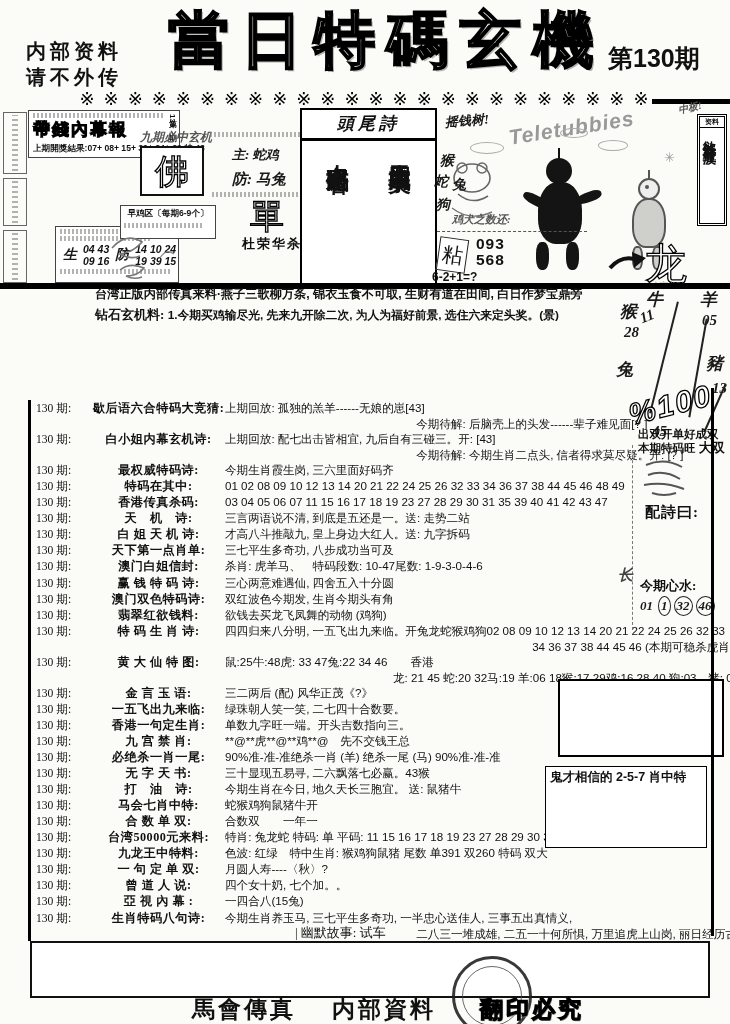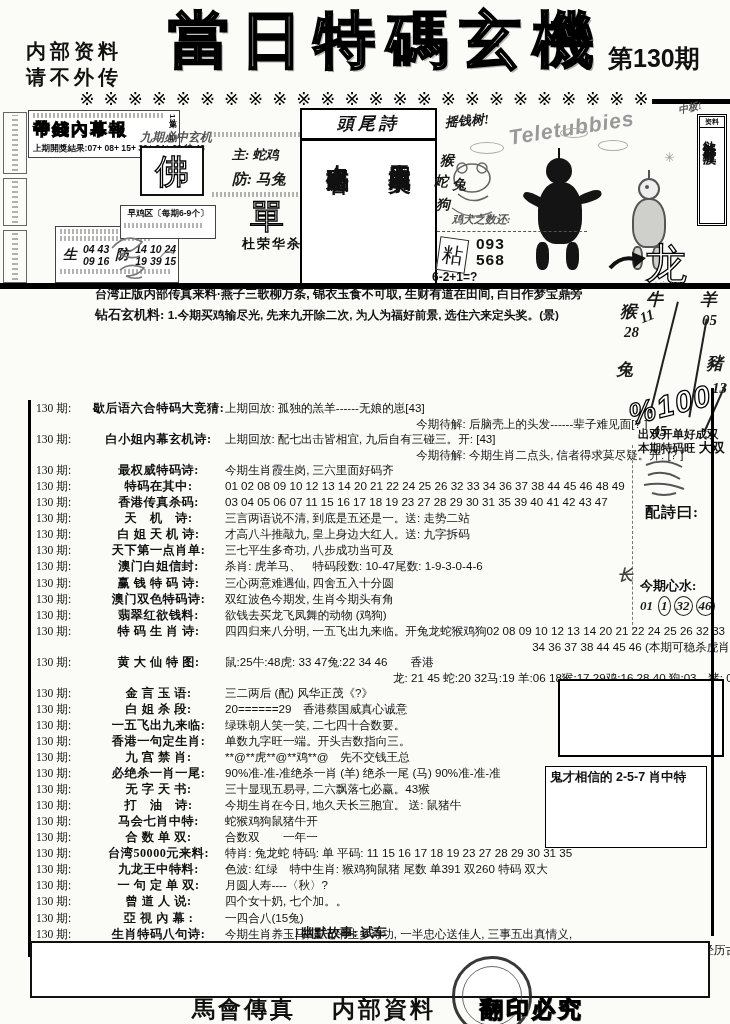--- a/index.html
+++ b/index.html
@@ -106,21 +106,21 @@
   .xin span + span { border:1.5px solid #222; border-radius:50%; }
   .hand-extra { left:618px; top:566px; font-size:15px; color:#444; }
   .rbox1 { left:558px; top:679px; width:166px; height:78px; border:2px solid #000; background:#fff; padding:3px 4px; }
   .rbox1 div { font-size:10.8px; line-height:17.5px; white-space:nowrap; font-weight:bold; font-family:"Liberation Serif","DejaVu Serif",serif; }
   .rbox2 { left:545px; top:766px; width:162px; height:82px; border:1.5px solid #000; background:#fff; padding:2px 4px; }
   .rbox2 .t { font-size:12.5px; font-weight:bold; white-space:nowrap; }
   .rbox2 div.l { font-size:12.5px; font-weight:bold; line-height:19px; white-space:nowrap; color:#222; }
   .right-rule { left:711px; top:388px; width:3px; height:548px; background:#000; }
 
   
-  .humor-title { left:295px; top:924px; font-size:13px; font-weight:bold; font-family:"Liberation Serif","DejaVu Serif",serif; }
+  .humor-title { left:295px; top:924px; font-size:13px; font-weight:normal; font-family:"Liberation Serif","DejaVu Serif",serif; }
   .humor-box { left:30px; top:941px; width:680px; height:57px; border:2px solid #111; background:#fff; padding:2px 6px; }
   .humor-box div { font-size:9.2px; line-height:10.6px; white-space:nowrap; overflow:hidden; }
   .footer-item { top:994px; font-size:23px; font-weight:bold; letter-spacing:3px; }
   .stamp { left:452px; top:956px; width:80px; height:80px; border:3px solid #222; border-radius:50%; opacity:.9; }
   .stamp-in { left:462px; top:966px; width:60px; height:60px; border:1.5px solid #444; border-radius:50%; opacity:.8; }
   .fanyin { -webkit-text-stroke:1.2px #000; color:#fff; text-shadow:1px 1px 0 #999; }
 </style>
 </head>
 <body>
 
@@ -300,21 +300,20 @@
       <div class="mrow"><span class="pfx">130 期:</span><b class="lbl">天下第一点肖单:</b><span class="txt">三七平生多奇功, 八步成功当可及</span></div>
       <div class="mrow"><span class="pfx">130 期:</span><b class="lbl">澳门白姐信封:</b><span class="txt">杀肖: 虎羊马、　特码段数: 10-47尾数: 1-9-3-0-4-6</span></div>
       <div class="mrow"><span class="pfx">130 期:</span><b class="lbl">赢 钱 特 码 诗:</b><span class="txt">三心两意难遇仙, 四舍五入十分圆</span></div>
       <div class="mrow"><span class="pfx">130 期:</span><b class="lbl">澳门双色特码诗:</b><span class="txt">双红波色今期发, 生肖今期头有角</span></div>
       <div class="mrow"><span class="pfx">130 期:</span><b class="lbl">翡翠红欲钱料:</b><span class="txt">欲钱去买龙飞凤舞的动物 (鸡狗)</span></div>
       <div class="mrow"><span class="pfx">130 期:</span><b class="lbl">特 码 生 肖 诗:</b><span class="txt">四四归来八分明, 一五飞出九来临。开兔龙蛇猴鸡狗02 08 09 10 12 13 14 20 21 22 24 25 26 32 33</span></div>
       <div class="mrow cont"><span class="pfx"></span><b class="lbl"></b><span class="txt">　　　　　　　　　　　　34 36 37 38 44 45 46 (本期可稳杀虎肖);</span></div>
       <div class="mrow"><span class="pfx">130 期:</span><b class="lbl">黄 大 仙 特 图:</b><span class="txt">鼠:25牛:48虎: 33 47兔:22 34 46　　香港</span></div>
       <div class="mrow cont"><span class="pfx"></span><b class="lbl"></b><span class="txt">龙: 21 45 蛇:20 32马:19 羊:06 18猴:17 29鸡:16 28 40 狗:03　猪: 02 26 38</span></div>
       <div class="mrow"><span class="pfx">130 期:</span><b class="lbl">金 言 玉 语:</b><span class="txt">三二两后 (配) 风华正茂《?》</span></div>
-      <div class="mrow"><span class="pfx">130 期:</span><b class="lbl">白 姐 杀 段:</b><span class="txt">20======29　香港蔡国威真心诚意</span></div>
       <div class="mrow"><span class="pfx">130 期:</span><b class="lbl">一五飞出九来临:</b><span class="txt">绿珠朝人笑一笑, 二七四十合数要。</span></div>
       <div class="mrow"><span class="pfx">130 期:</span><b class="lbl">香港一句定生肖:</b><span class="txt">单数九字旺一端。开头吉数指向三。</span></div>
       <div class="mrow"><span class="pfx">130 期:</span><b class="lbl">九 宫 禁 肖:</b><span class="txt">**@**虎**@**鸡**@　先不交钱王总</span></div>
       <div class="mrow"><span class="pfx">130 期:</span><b class="lbl">必绝杀一肖一尾:</b><span class="txt">90%准-准-准绝杀一肖 (羊) 绝杀一尾 (马) 90%准-准-准</span></div>
       <div class="mrow"><span class="pfx">130 期:</span><b class="lbl">无 字 天 书:</b><span class="txt">三十显现五易寻, 二六飘落七必赢。43猴</span></div>
       <div class="mrow"><span class="pfx">130 期:</span><b class="lbl">打　油　诗:</b><span class="txt">今期生肖在今日, 地久天长三胞宜。 送: 鼠猪牛</span></div>
       <div class="mrow"><span class="pfx">130 期:</span><b class="lbl">马会七肖中特:</b><span class="txt">蛇猴鸡狗鼠猪牛开</span></div>
       <div class="mrow"><span class="pfx">130 期:</span><b class="lbl">合 数 单 双:</b><span class="txt">合数双　　一年一</span></div>
       <div class="mrow"><span class="pfx">130 期:</span><b class="lbl">台湾50000元来料:</b><span class="txt">特肖: 兔龙蛇 特码: 单 平码: 11 15 16 17 18 19 23 27 28 29 30 31 35</span></div>
       <div class="mrow"><span class="pfx">130 期:</span><b class="lbl">九龙王中特料:</b><span class="txt">色波: 红绿　特中生肖: 猴鸡狗鼠猪 尾数 单391 双260 特码 双大</span></div>

